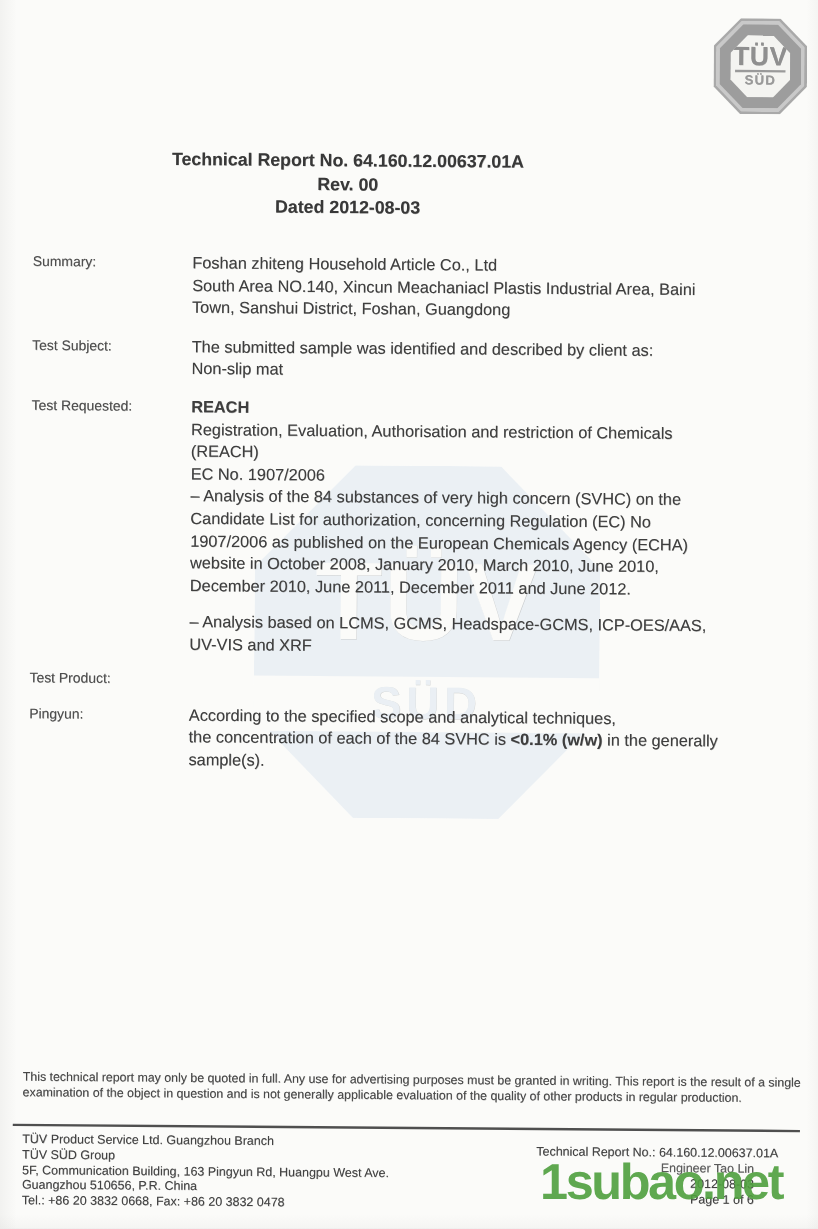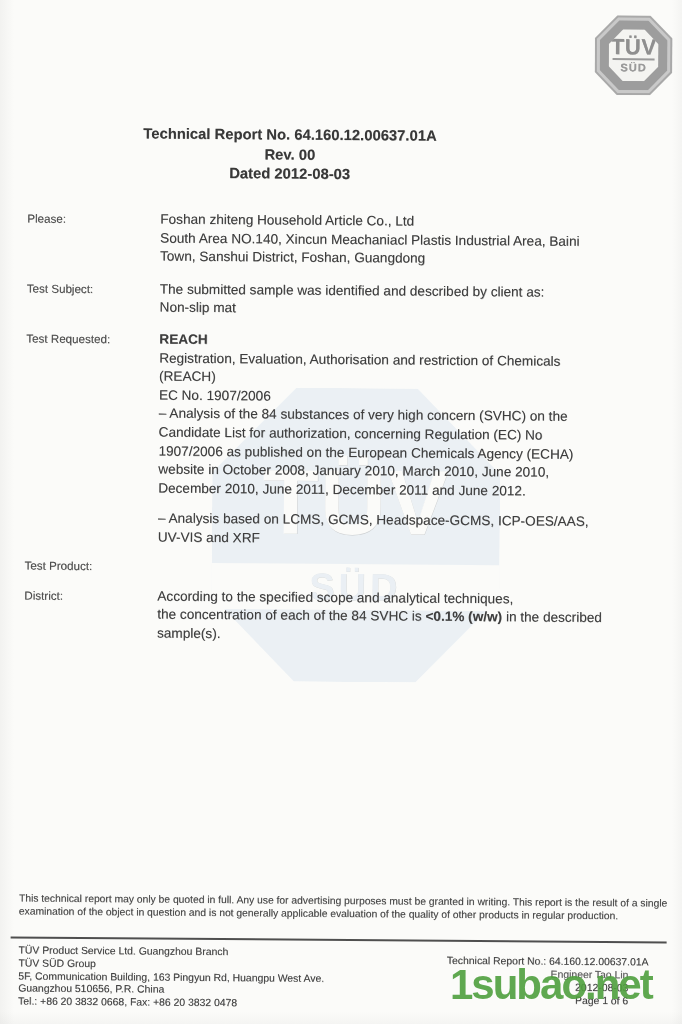--- a/index.html
+++ b/index.html
@@ -94,21 +94,21 @@
 
     <div class="title-block">
       <div>Technical Report No. 64.160.12.00637.01A</div>
       <div>Rev. 00</div>
       <div>Dated 2012-08-03</div>
     </div>
 
     <div class="fields">
 
       <div class="frow mb14">
-        <div class="flabel">Please:</div>
+        <div class="flabel">Summary:</div>
         <div class="fcontent">
           <div>Foshan zhiteng Household Article Co., Ltd</div>
           <div>South Area NO.140, Xincun Meachaniacl Plastis Industrial Area, Baini</div>
           <div>Town, Sanshui District, Foshan, Guangdong</div>
         </div>
       </div>
 
       <div class="frow mb13">
         <div class="flabel">Test Subject:</div>
         <div class="fcontent">
@@ -133,24 +133,24 @@
           <div>– Analysis based on LCMS, GCMS, Headspace-GCMS, ICP-OES/AAS,</div>
           <div>UV-VIS and XRF</div>
         </div>
       </div>
 
       <div class="frow mb15">
         <div class="flabel">Test Product:</div>
       </div>
 
       <div class="frow">
-        <div class="flabel">District:</div>
+        <div class="flabel">Pingyun:</div>
         <div class="fcontent">
           <div>According to the specified scope and analytical techniques,</div>
-          <div><span>the concentration of each of the 84 SVHC is </span><span class="bold">&lt;0.1% (w/w)</span><span> in the described</span></div>
+          <div><span>the concentration of each of the 84 SVHC is </span><span class="bold">&lt;0.1% (w/w)</span><span> in the generally</span></div>
           <div>sample(s).</div>
         </div>
       </div>
 
     </div>
 
     <div class="disclaimer">This technical report may only be quoted in full. Any use for advertising purposes must be granted in writing. This report is the result of a single examination of the object in question and is not generally applicable evaluation of the quality of other products in regular production.</div>
     <div class="foot-rule"></div>
 
     <div class="company">

